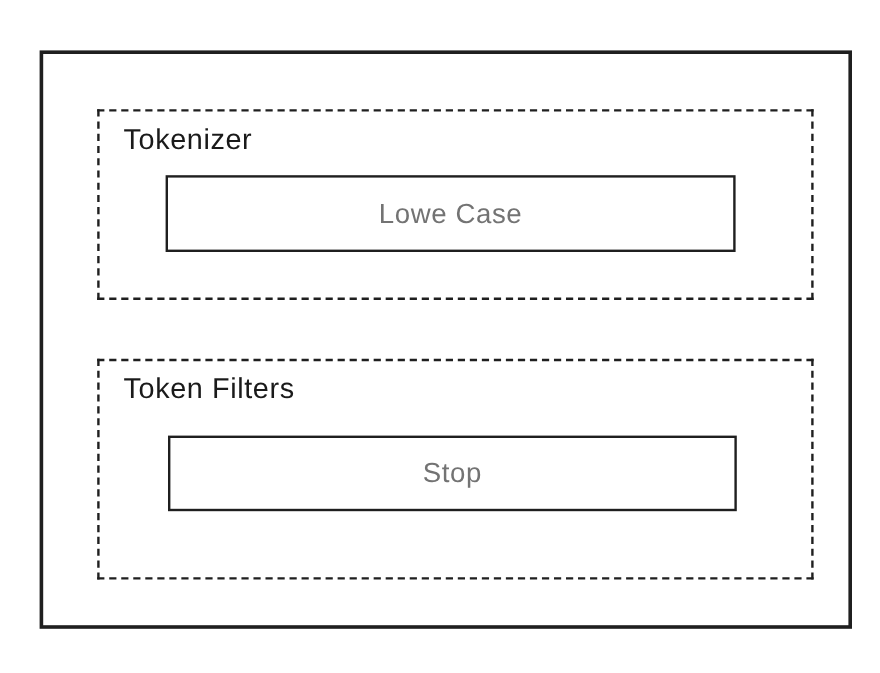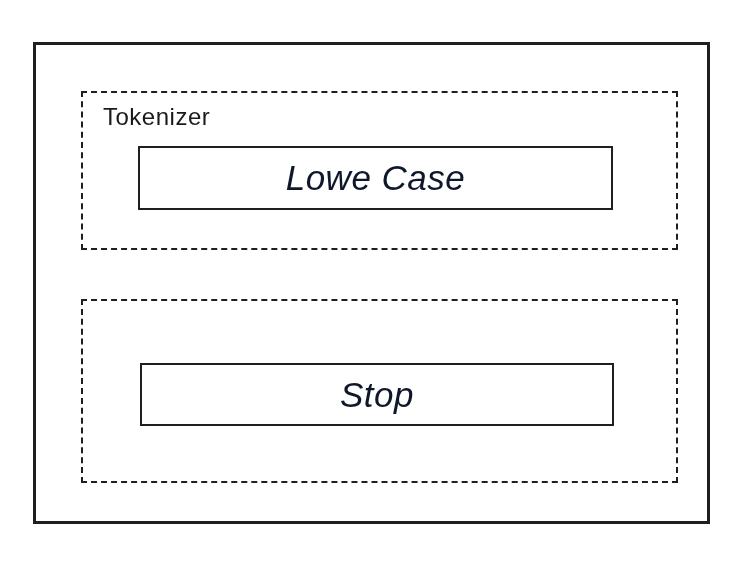--- a/index.html
+++ b/index.html
@@ -69,40 +69,40 @@
     width: 475px;
     height: 64px;
   }
   .token-filters .item-box {
     left: 57px;   
     top: 62px;    
     width: 474px;
     height: 63px;
   }
   .item-label {
-    font-size: 35px;
-    color: #0f172a;
+    font-size: 23px;
+    color: #737373;
     letter-spacing: 0.5px;
     white-space: nowrap;
-    font-style: italic;
   }
 </style>
 </head>
 <body>
 
 <div class="stage">
   <div class="outer-box">
 
     <div class="dashed-section tokenizer">
       <div class="section-label">Tokenizer</div>
       <div class="item-box">
         <span class="item-label">Lowe Case</span>
       </div>
     </div>
 
     <div class="dashed-section token-filters">
+      <div class="section-label">Token Filters</div>
       <div class="item-box">
         <span class="item-label">Stop</span>
       </div>
     </div>
 
   </div>
 </div>
 
 </body></html>

